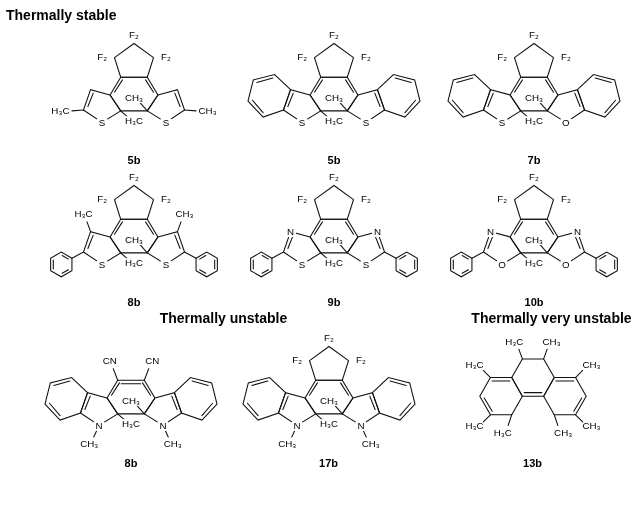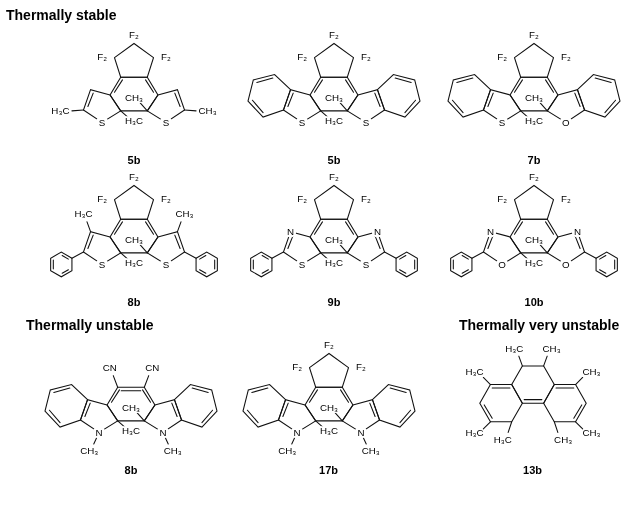--- a/index.html
+++ b/index.html
@@ -1,20 +1,20 @@
 <!DOCTYPE html>
 <html><head>
 <meta charset="utf-8">
 <style>
   html,body{margin:0;padding:0;background:#fff;}
   body{width:644px;height:507px;overflow:hidden;font-family:"Liberation Sans",sans-serif;color:#000;}
   .page{width:644px;height:507px;box-sizing:border-box;padding:6px 0 0 6px;}
   .heading{font-weight:bold;font-size:14px;line-height:18px;}
   .grid-top{display:grid;grid-template-columns:200px 200px 200px;padding-left:28px;}
-  .bottom{display:grid;grid-template-columns:210px 185px 1fr;padding-left:20px;margin-top:8px;}
+  .bottom{display:grid;grid-template-columns:210px 185px 1fr;padding-left:20px;margin-top:1px;text-align:center;}
   .h-unstable{grid-column:1/3;align-self:end;}
   .h-very{grid-column:3;padding-left:38px;align-self:end;}
   .mol{display:flex;flex-direction:column;align-items:center;}
   .mol svg{width:200px;height:133px;display:block;}
   .mlabel{font-weight:bold;font-size:11px;margin-top:-3px;}
   svg text{font-size:11px;fill:#000;text-anchor:middle;font-family:"Liberation Sans",sans-serif;stroke:none;}
   svg line,svg polygon,svg polyline{stroke:#111;stroke-width:1.2;fill:none;stroke-linecap:round;}
   .bg{fill:#fff;stroke:none;}
   .defs-holder{position:absolute;width:0;height:0;}
 </style>

